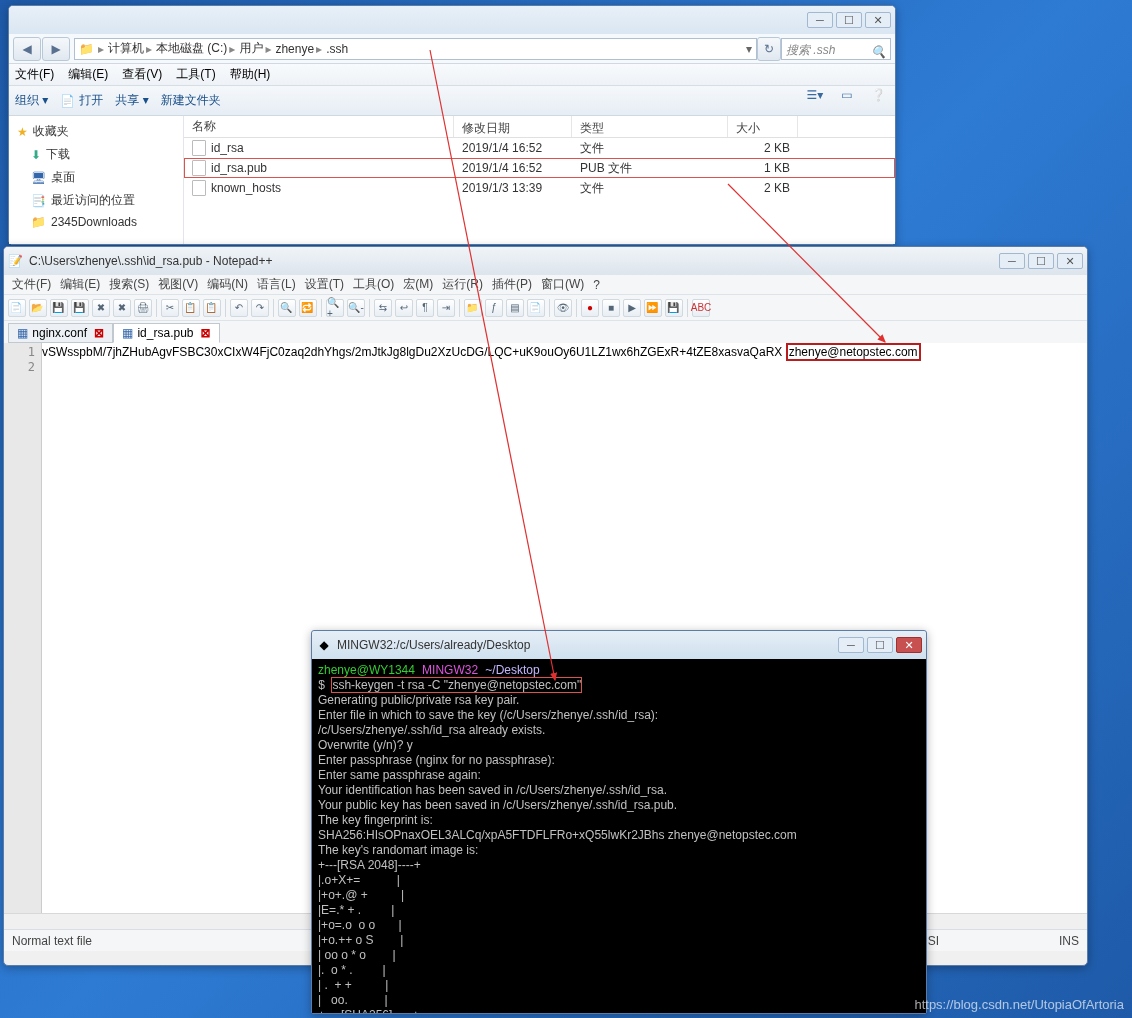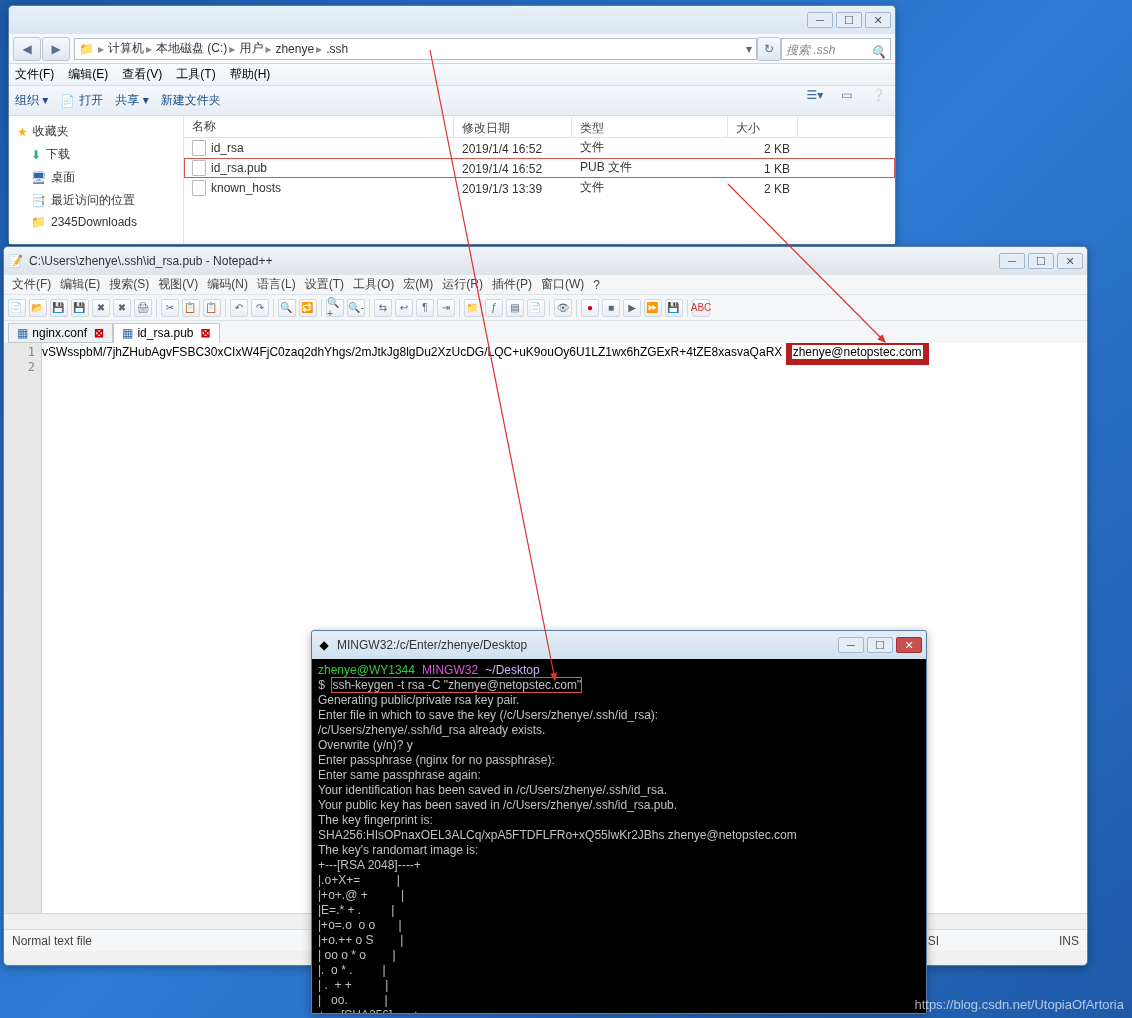--- a/index.html
+++ b/index.html
@@ -27,21 +27,21 @@
 .toolbar .spacer{flex:1}
 .toolbar .ricon{width:20px;height:18px;border:1px solid transparent;display:flex;align-items:center;justify-content:center;color:#3a6aa0}
 .explorer-body{display:flex;height:calc(100% - 110px);background:#fff}
 .nav-pane{width:175px;border-right:1px solid #e0e6ec;padding:4px 0;overflow:hidden}
 .nav-item{display:flex;align-items:center;gap:5px;padding:3px 10px 3px 22px;font-size:11px;color:#333}
 .nav-item.header{padding-left:8px;font-size:12px}
 .star{color:#f0b020}
 .file-pane{flex:1;overflow:hidden}
 .col-headers{display:flex;height:22px;border-bottom:1px solid #e0e0e0;font-size:11px;color:#444}
 .col-headers>div{padding:4px 8px;border-right:1px solid #e6e6e6}
-.file-row{display:flex;height:20px;align-items:flex-end;font-size:11px;color:#333}
+.file-row{display:flex;height:20px;align-items:center;font-size:11px;color:#333}
 .file-row>div{padding:2px 8px;overflow:hidden;white-space:nowrap}
 .file-row.highlight{outline:1px solid #d9534f;outline-offset:-1px}
 .c-name{width:270px;display:flex;align-items:center;gap:5px}
 .c-date{width:118px}
 .c-type{width:156px}
 .c-size{width:70px;text-align:right}
 .ficon{width:14px;height:16px;background:#fff;border:1px solid #bbb;border-radius:1px;display:inline-block}
 
 .npp{top:246px;left:3px;width:1085px;height:720px}
 .npp .titlebar{background:linear-gradient(#f0f4f8,#dce4ec)}
@@ -50,21 +50,21 @@
 .npp-toolbar{height:26px;display:flex;align-items:center;padding:0 4px;gap:3px;background:#f4f6f8;border-bottom:1px solid #dde3e9}
 .tbtn{width:18px;height:18px;border:1px solid #d0d8e0;background:linear-gradient(#fff,#e8eef4);border-radius:2px;display:flex;align-items:center;justify-content:center;font-size:10px;color:#567}
 .tbsep{width:1px;height:18px;background:#d0d8e0;margin:0 1px}
 .npp-tabs{height:22px;display:flex;align-items:flex-end;padding:0 4px;background:#f4f6f8;gap:0}
 .tab{height:20px;padding:3px 8px;border:1px solid #c0c8d0;background:#edf1f5;font-size:11px;font-family:monospace;display:flex;align-items:center;gap:4px}
 .tab.active{background:#fff;border-bottom-color:#fff}
 .tab .x{color:#c00;font-weight:bold;margin-left:3px}
 .editor{background:#fff;display:flex;height:570px;overflow:hidden;position:relative}
 .gutter{width:38px;background:#e8e8e8;border-right:1px solid #ccc;text-align:right;padding:2px 6px;color:#888;font-family:Consolas,monospace;font-size:12px;line-height:15px}
 .code{flex:1;padding:2px 0;font-family:Consolas,monospace;font-size:12px;line-height:15px;white-space:nowrap;overflow:hidden}
-.code .email-hl{border:6px solid #b91c1c;padding:0 1px}
+.code .email-hl{border:2px solid #b91c1c;padding:0 1px}
 .hscroll{height:16px;background:#f0f0f0;border-top:1px solid #d8d8d8;position:relative}
 .hscroll::before{content:"";position:absolute;left:320px;width:360px;top:2px;height:12px;background:#d0d6dc;border:1px solid #b0b8c0;border-radius:2px}
 .statusbar{height:22px;display:flex;align-items:center;padding:0 8px;background:#f4f6f8;border-top:1px solid #d8dee4;font-size:11px;color:#444;gap:20px}
 .statusbar .flex{flex:1}
 
 .term{top:630px;left:311px;width:616px;height:384px;border-radius:3px}
 .term .titlebar{background:linear-gradient(#e6eef6,#cfe0ef)}
 .term-body{background:#000;color:#c0c0c0;font-family:Consolas,"Courier New",monospace;font-size:12px;line-height:14px;padding:4px 6px;height:calc(100% - 28px);overflow:hidden;white-space:pre}
 .tg{color:#3c3}.ty{color:#c4b5fd}.tp{color:#d5d}.tcmd{outline:1px solid #d9534f;outline-offset:0px}
 
@@ -292,21 +292,21 @@
     <span class="flex"></span>
     <span>ANSI</span>
     <span style="width:80px"></span>
     <span>INS</span>
   </div>
 </div>
 
 <div class="window term">
   <div class="titlebar">
     <span class="titlebar-icon">◆</span>
-    <span class="titlebar-text">MINGW32:/c/Enter/zhenye/Desktop</span>
+    <span class="titlebar-text">MINGW32:/c/Users/already/Desktop</span>
     <div class="winbtns">
       <div class="winbtn">─</div>
       <div class="winbtn">☐</div>
       <div class="winbtn close">✕</div>
     </div>
   </div>
   <div class="term-body"><span class="tg">zhenye@WY1344</span> <span class="tp">MINGW32</span> <span class="ty">~/Desktop</span>
 $ <span class="tcmd">ssh-keygen -t rsa -C "zhenye@netopstec.com"</span>
 <span>Generating public/private rsa key pair.</span>
 <span>Enter file in which to save the key (/c/Users/zhenye/.ssh/id_rsa):</span>

